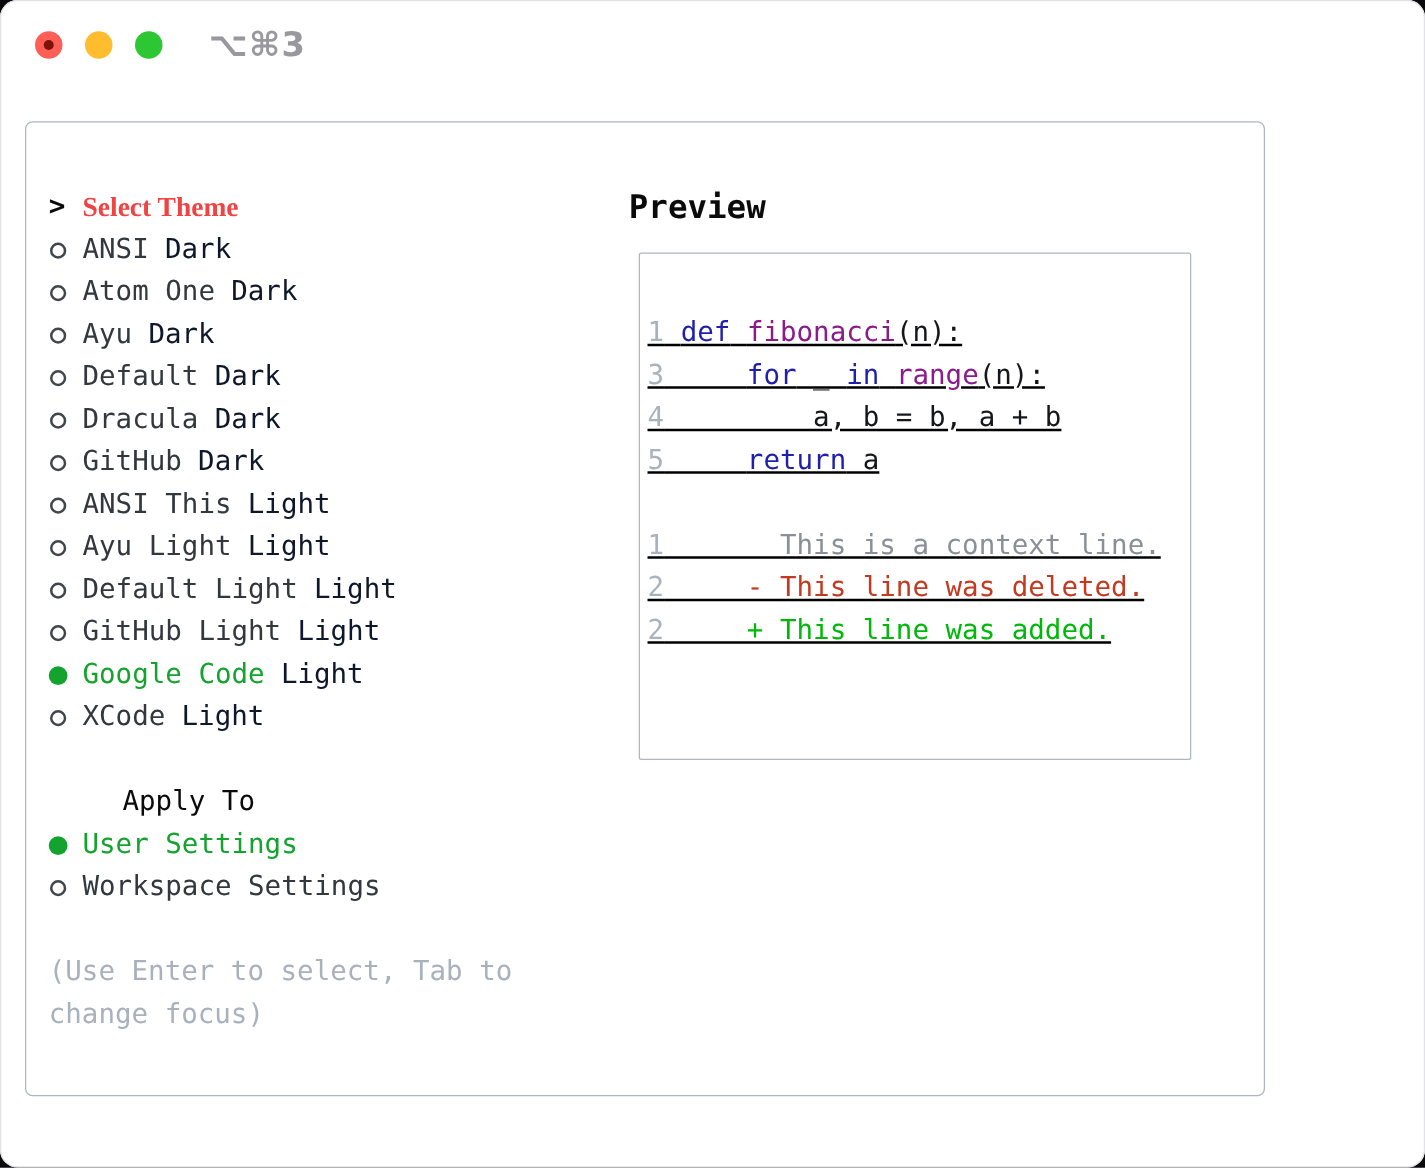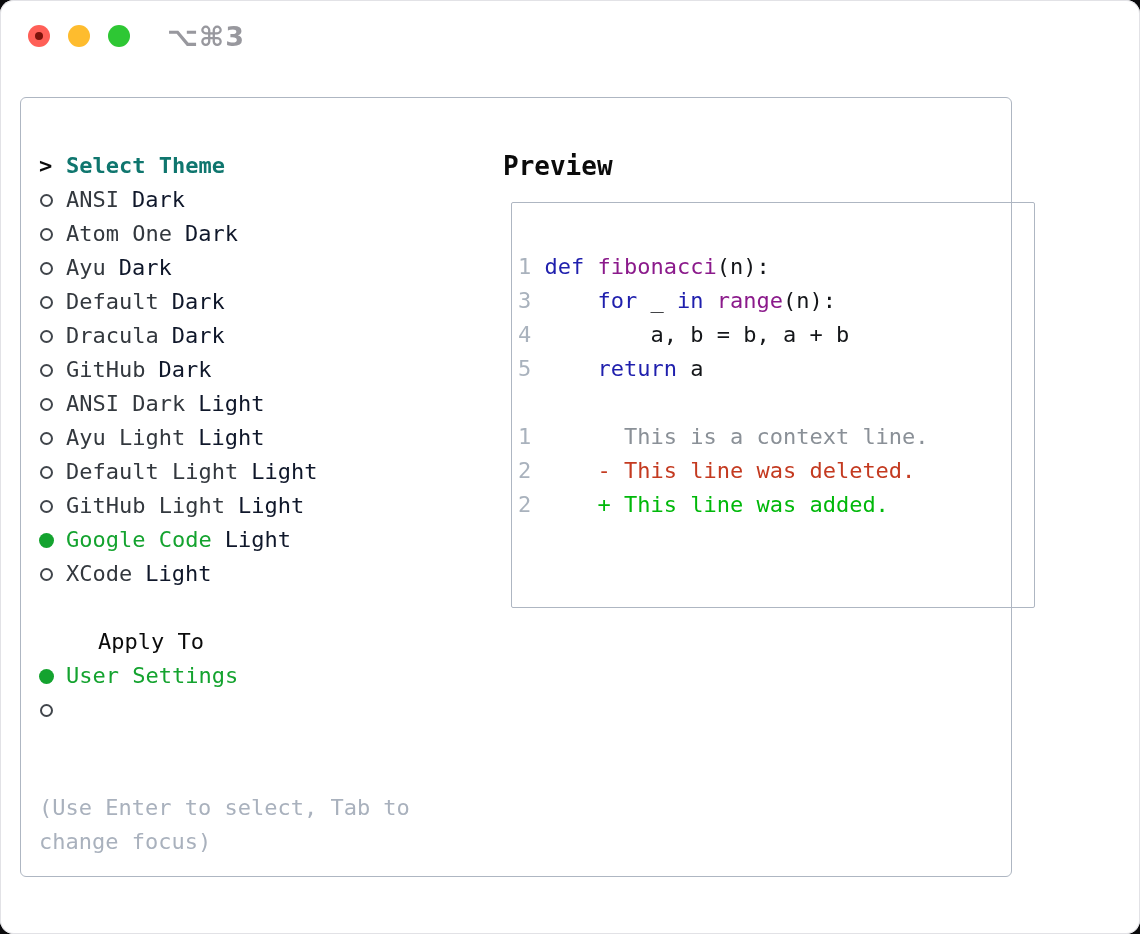--- a/index.html
+++ b/index.html
@@ -15,30 +15,30 @@
   
   .panel{position:absolute;left:20px;top:97px;width:992px;height:780px;background:#fff;
          border:1.5px solid #aeb6c2;border-radius:6px;box-sizing:border-box;}
   
   .list{position:absolute;left:18px;top:51px;width:432px;font-size:22px;line-height:34px;color:#33383e;}
   .row{height:34px;display:flex;align-items:center;white-space:pre;}
   .cell{width:27px;flex:0 0 27px;display:flex;align-items:center;}
   .marker{font-weight:bold;color:#0b0b0b;}
   .circle{width:13px;height:13px;border:2px solid #41464c;border-radius:50%;box-sizing:border-box;margin-left:1px;}
   .circle.sel{width:15px;height:15px;border:none;margin-left:0;}
-  .hname{font-weight:bold;color:#0f766e;}
+  .hname{font-weight:bold;color:#ef4444;font-family:Liberation Serif, serif;}
   .suffix{margin-left:13px;color:#0f172a;}
   .apply-label{color:#0b0b0b;margin-left:32px;}
   .spacer{height:34px;}
-  .hint{width:432px;color:#a9b1bd;white-space:normal;margin-top:30px;}
+  .hint{width:432px;color:#a9b1bd;white-space:normal;}
   
   .preview-title{position:absolute;left:482px;top:51px;height:34px;line-height:34px;
                  font-size:26px;font-weight:bold;color:#0b0b0b;}
-  .preview-box{position:absolute;left:490px;top:104px;width:524px;height:406px;box-sizing:border-box;
-               border:1.5px solid #aeb6c2;border-radius:2px;padding:47px 6px 0 6px;overflow:hidden;}
+  .preview-box{position:absolute;left:490px;top:104px;width:442px;height:406px;box-sizing:border-box;
+               border:1.5px solid #aeb6c2;border-radius:2px;padding:47px 6px 0 6px;overflow:hidden;text-decoration:underline;}
   .pline{height:34px;line-height:34px;font-size:22px;white-space:pre;}
   .ln{color:#a9b2bd;}
 </style>
 </head>
 <body>
 
 <div class="window">
   <div class="titlebar">
     <span class="light l-close" id="lightClose" style="background: rgb(255, 95, 87);">
         <span class="dot" style="background: rgb(124, 19, 11);"></span>
@@ -50,30 +50,30 @@
 
   <div class="panel">
     <div class="list" id="list">
         <div class="row"><span class="cell"><span class="marker">&gt;</span></span><span class="hname">Select Theme</span></div>
         <div class="row"><span class="cell"><span class="circle"></span></span><span class="name">ANSI</span><span class="suffix">Dark</span></div>
         <div class="row"><span class="cell"><span class="circle"></span></span><span class="name">Atom One</span><span class="suffix">Dark</span></div>
         <div class="row"><span class="cell"><span class="circle"></span></span><span class="name">Ayu</span><span class="suffix">Dark</span></div>
         <div class="row"><span class="cell"><span class="circle"></span></span><span class="name">Default</span><span class="suffix">Dark</span></div>
         <div class="row"><span class="cell"><span class="circle"></span></span><span class="name">Dracula</span><span class="suffix">Dark</span></div>
         <div class="row"><span class="cell"><span class="circle"></span></span><span class="name">GitHub</span><span class="suffix">Dark</span></div>
-        <div class="row"><span class="cell"><span class="circle"></span></span><span class="name">ANSI Dark</span><span class="suffix">Light</span></div>
+        <div class="row"><span class="cell"><span class="circle"></span></span><span class="name">ANSI This</span><span class="suffix">Light</span></div>
         <div class="row"><span class="cell"><span class="circle"></span></span><span class="name">Ayu Light</span><span class="suffix">Light</span></div>
         <div class="row"><span class="cell"><span class="circle"></span></span><span class="name">Default Light</span><span class="suffix">Light</span></div>
         <div class="row"><span class="cell"><span class="circle"></span></span><span class="name">GitHub Light</span><span class="suffix">Light</span></div>
         <div class="row"><span class="cell"><span class="circle sel" style="background: rgb(20, 163, 47);"></span></span><span class="name" style="color: rgb(20, 163, 47);">Google Code</span><span class="suffix">Light</span></div>
         <div class="row"><span class="cell"><span class="circle"></span></span><span class="name">XCode</span><span class="suffix">Light</span></div>
         <div class="spacer"></div>
         <div class="row"><span class="cell"></span><span class="apply-label">Apply To</span></div>
         <div class="row"><span class="cell"><span class="circle sel" style="background: rgb(20, 163, 47);"></span></span><span class="name" style="color: rgb(20, 163, 47);">User Settings</span></div>
-        <div class="row"><span class="cell"><span class="circle"></span></span></div>
+        <div class="row"><span class="cell"><span class="circle"></span></span><span class="name">Workspace Settings</span></div>
         <div class="spacer"></div>
         <div class="hint">(Use Enter to select, Tab to change focus)</div>
       </div>
     <div class="preview-title">Preview</div>
     <div class="preview-box" id="previewBox">
         <div class="pline"><span class="ln">1</span><span class="tok" style="color: rgb(20, 22, 25);"> </span><span class="tok" style="color: rgb(31, 31, 173);">def</span><span class="tok" style="color: rgb(20, 22, 25);"> </span><span class="tok" style="color: rgb(139, 26, 139);">fibonacci</span><span class="tok" style="color: rgb(20, 22, 25);">(n):</span></div>
         <div class="pline"><span class="ln">3</span><span class="tok" style="color: rgb(20, 22, 25);">     </span><span class="tok" style="color: rgb(31, 31, 173);">for</span><span class="tok" style="color: rgb(20, 22, 25);"> _ </span><span class="tok" style="color: rgb(31, 31, 173);">in</span><span class="tok" style="color: rgb(20, 22, 25);"> </span><span class="tok" style="color: rgb(139, 26, 139);">range</span><span class="tok" style="color: rgb(20, 22, 25);">(n):</span></div>
         <div class="pline"><span class="ln">4</span><span class="tok" style="color: rgb(20, 22, 25);">         a, b = b, a + b</span></div>
         <div class="pline"><span class="ln">5</span><span class="tok" style="color: rgb(20, 22, 25);">     </span><span class="tok" style="color: rgb(31, 31, 173);">return</span><span class="tok" style="color: rgb(20, 22, 25);"> a</span></div>
         <div class="pline"><span class="ln"></span></div>

